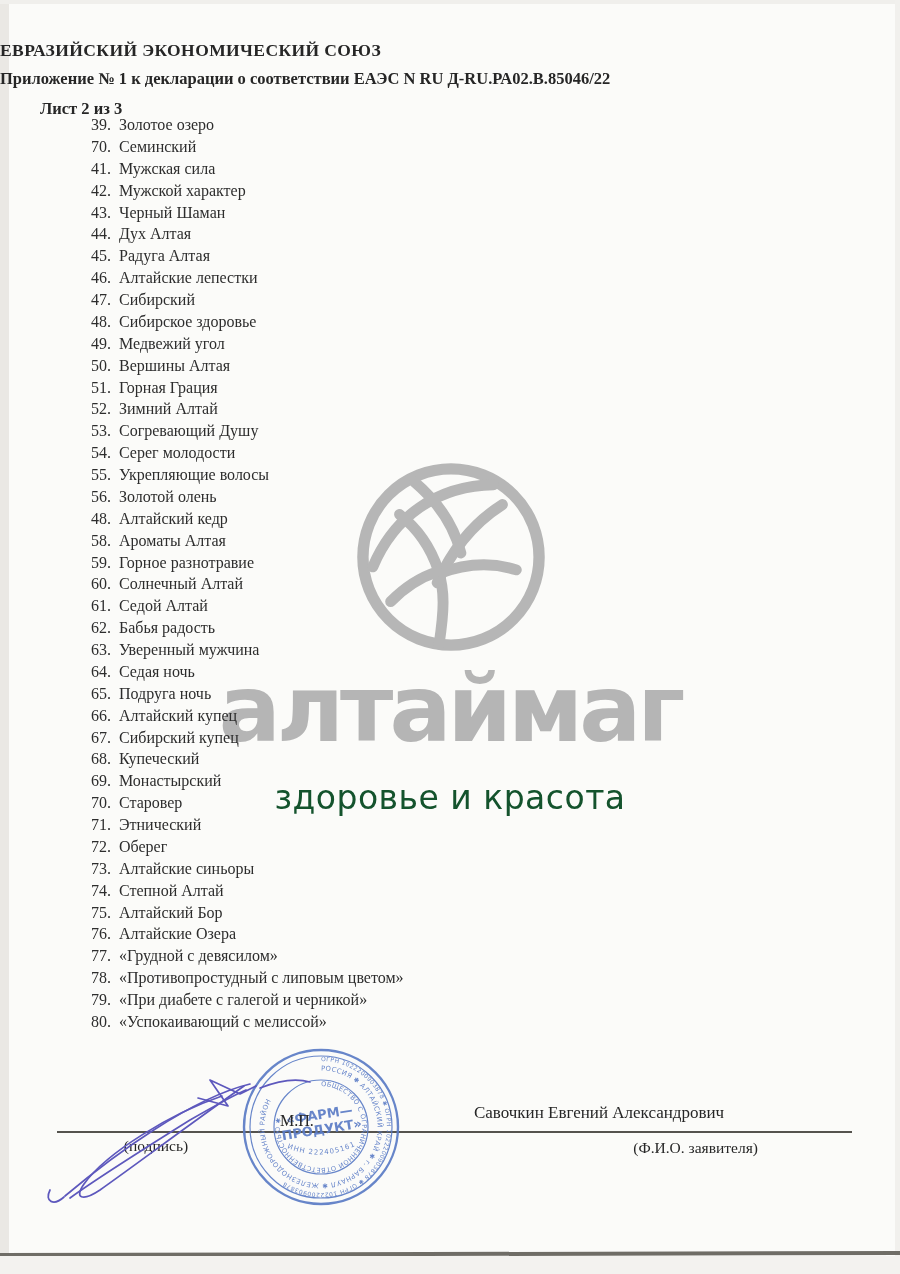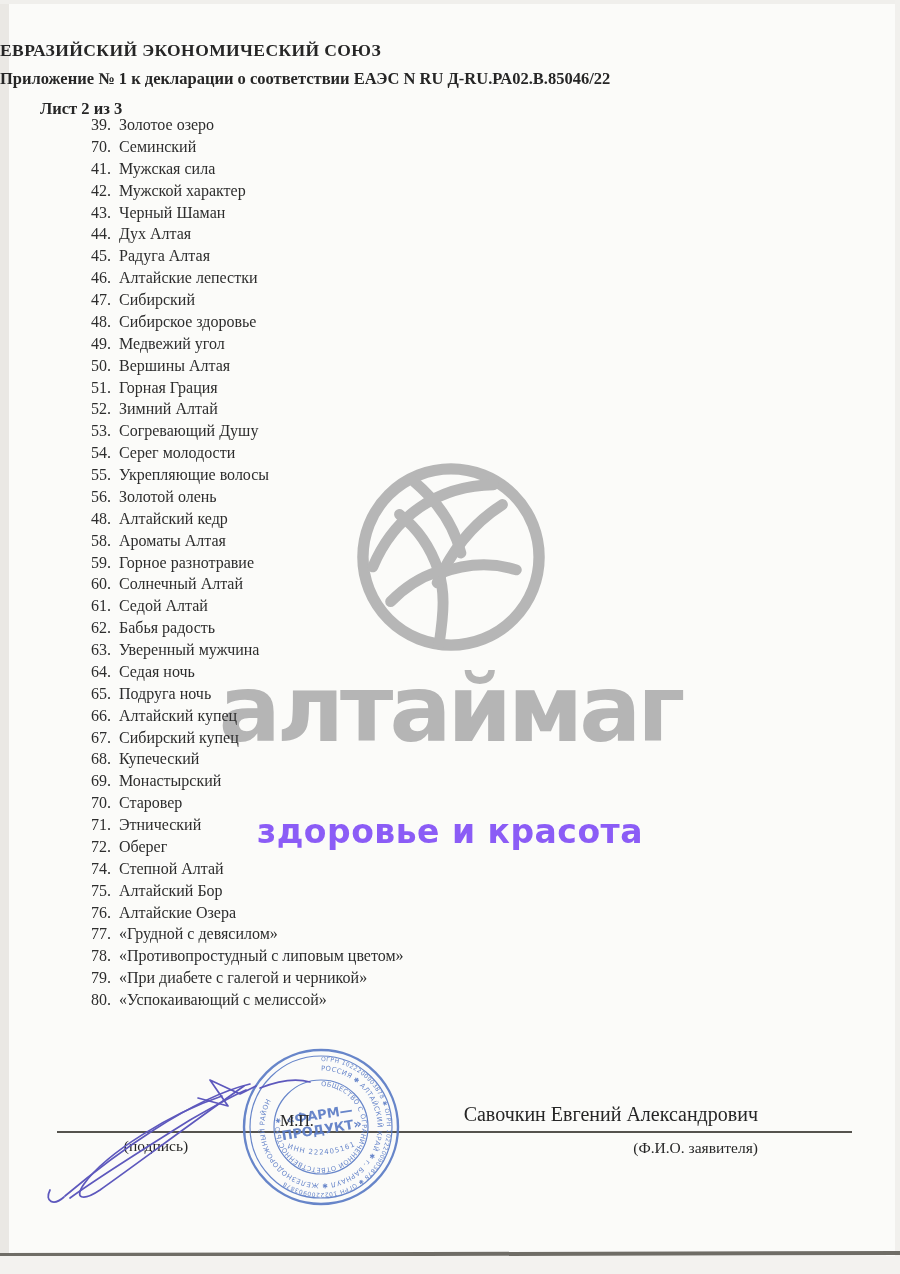--- a/index.html
+++ b/index.html
@@ -24,33 +24,33 @@
   
   .wm-logo{position:absolute;left:352px;top:462px;z-index:1;}
   .wm-brand{
     position:absolute;left:205px;top:664px;width:490px;text-align:center;z-index:1;
     font-family:"DejaVu Sans","Liberation Sans",sans-serif;
     font-weight:bold;font-size:92px;letter-spacing:-4px;color:#b5b5b5;line-height:1;
   }
   .wm-tagline{
     position:absolute;left:205px;top:781px;width:490px;text-align:center;z-index:1;
     font-family:"DejaVu Sans","Liberation Sans",sans-serif;
-    font-weight:700;font-size:33px;letter-spacing:.5px;color:#8b5cf6;line-height:1;margin-top:34px;
+    font-weight:400;font-size:33px;letter-spacing:.5px;color:#14532d;line-height:1;
   }
 
   
   .list{position:absolute;left:91px;top:116px;z-index:2;}
   .row{display:flex;height:21.88px;align-items:flex-start;font-size:16px;color:#2d2d2d;}
   .row .num{width:24px;margin-right:4px;}
 
   
   .sig-line{position:absolute;left:57px;top:1131px;width:795px;height:2px;background:#55534e;z-index:2;}
   .sig-caption{position:absolute;left:95px;top:1137px;width:122px;text-align:center;font-size:15.5px;z-index:2;}
   .mp{position:absolute;left:280px;top:1112px;font-size:16px;z-index:5;}
-  .fio-name{position:absolute;left:440px;top:1103px;width:318px;text-align:right;font-size:20px;z-index:2;}
+  .fio-name{position:absolute;left:440px;top:1103px;width:318px;text-align:center;font-size:17px;z-index:2;}
   .fio-caption{position:absolute;left:440px;top:1139px;width:318px;text-align:right;font-size:15.5px;z-index:2;}
 
   .stamp{position:absolute;left:239px;top:1045px;z-index:4;opacity:.92;}
   .stamp text{font-family:"DejaVu Sans","Liberation Sans",sans-serif;fill:#5b7cc6;}
   .signature{position:absolute;left:20px;top:1066px;z-index:5;}
 </style>
 </head>
 <body>
 
 <div class="page">
@@ -245,20 +245,24 @@
     <div class="row">
       <span class="num">71.</span>
       <span class="txt">Этнический</span>
     </div>
 
     <div class="row">
       <span class="num">72.</span>
       <span class="txt">Оберег</span>
     </div>
 
+    <div class="row">
+      <span class="num">73.</span>
+      <span class="txt">Алтайские синьоры</span>
+    </div>
 
     <div class="row">
       <span class="num">74.</span>
       <span class="txt">Степной Алтай</span>
     </div>
 
     <div class="row">
       <span class="num">75.</span>
       <span class="txt">Алтайский Бор</span>
     </div>

